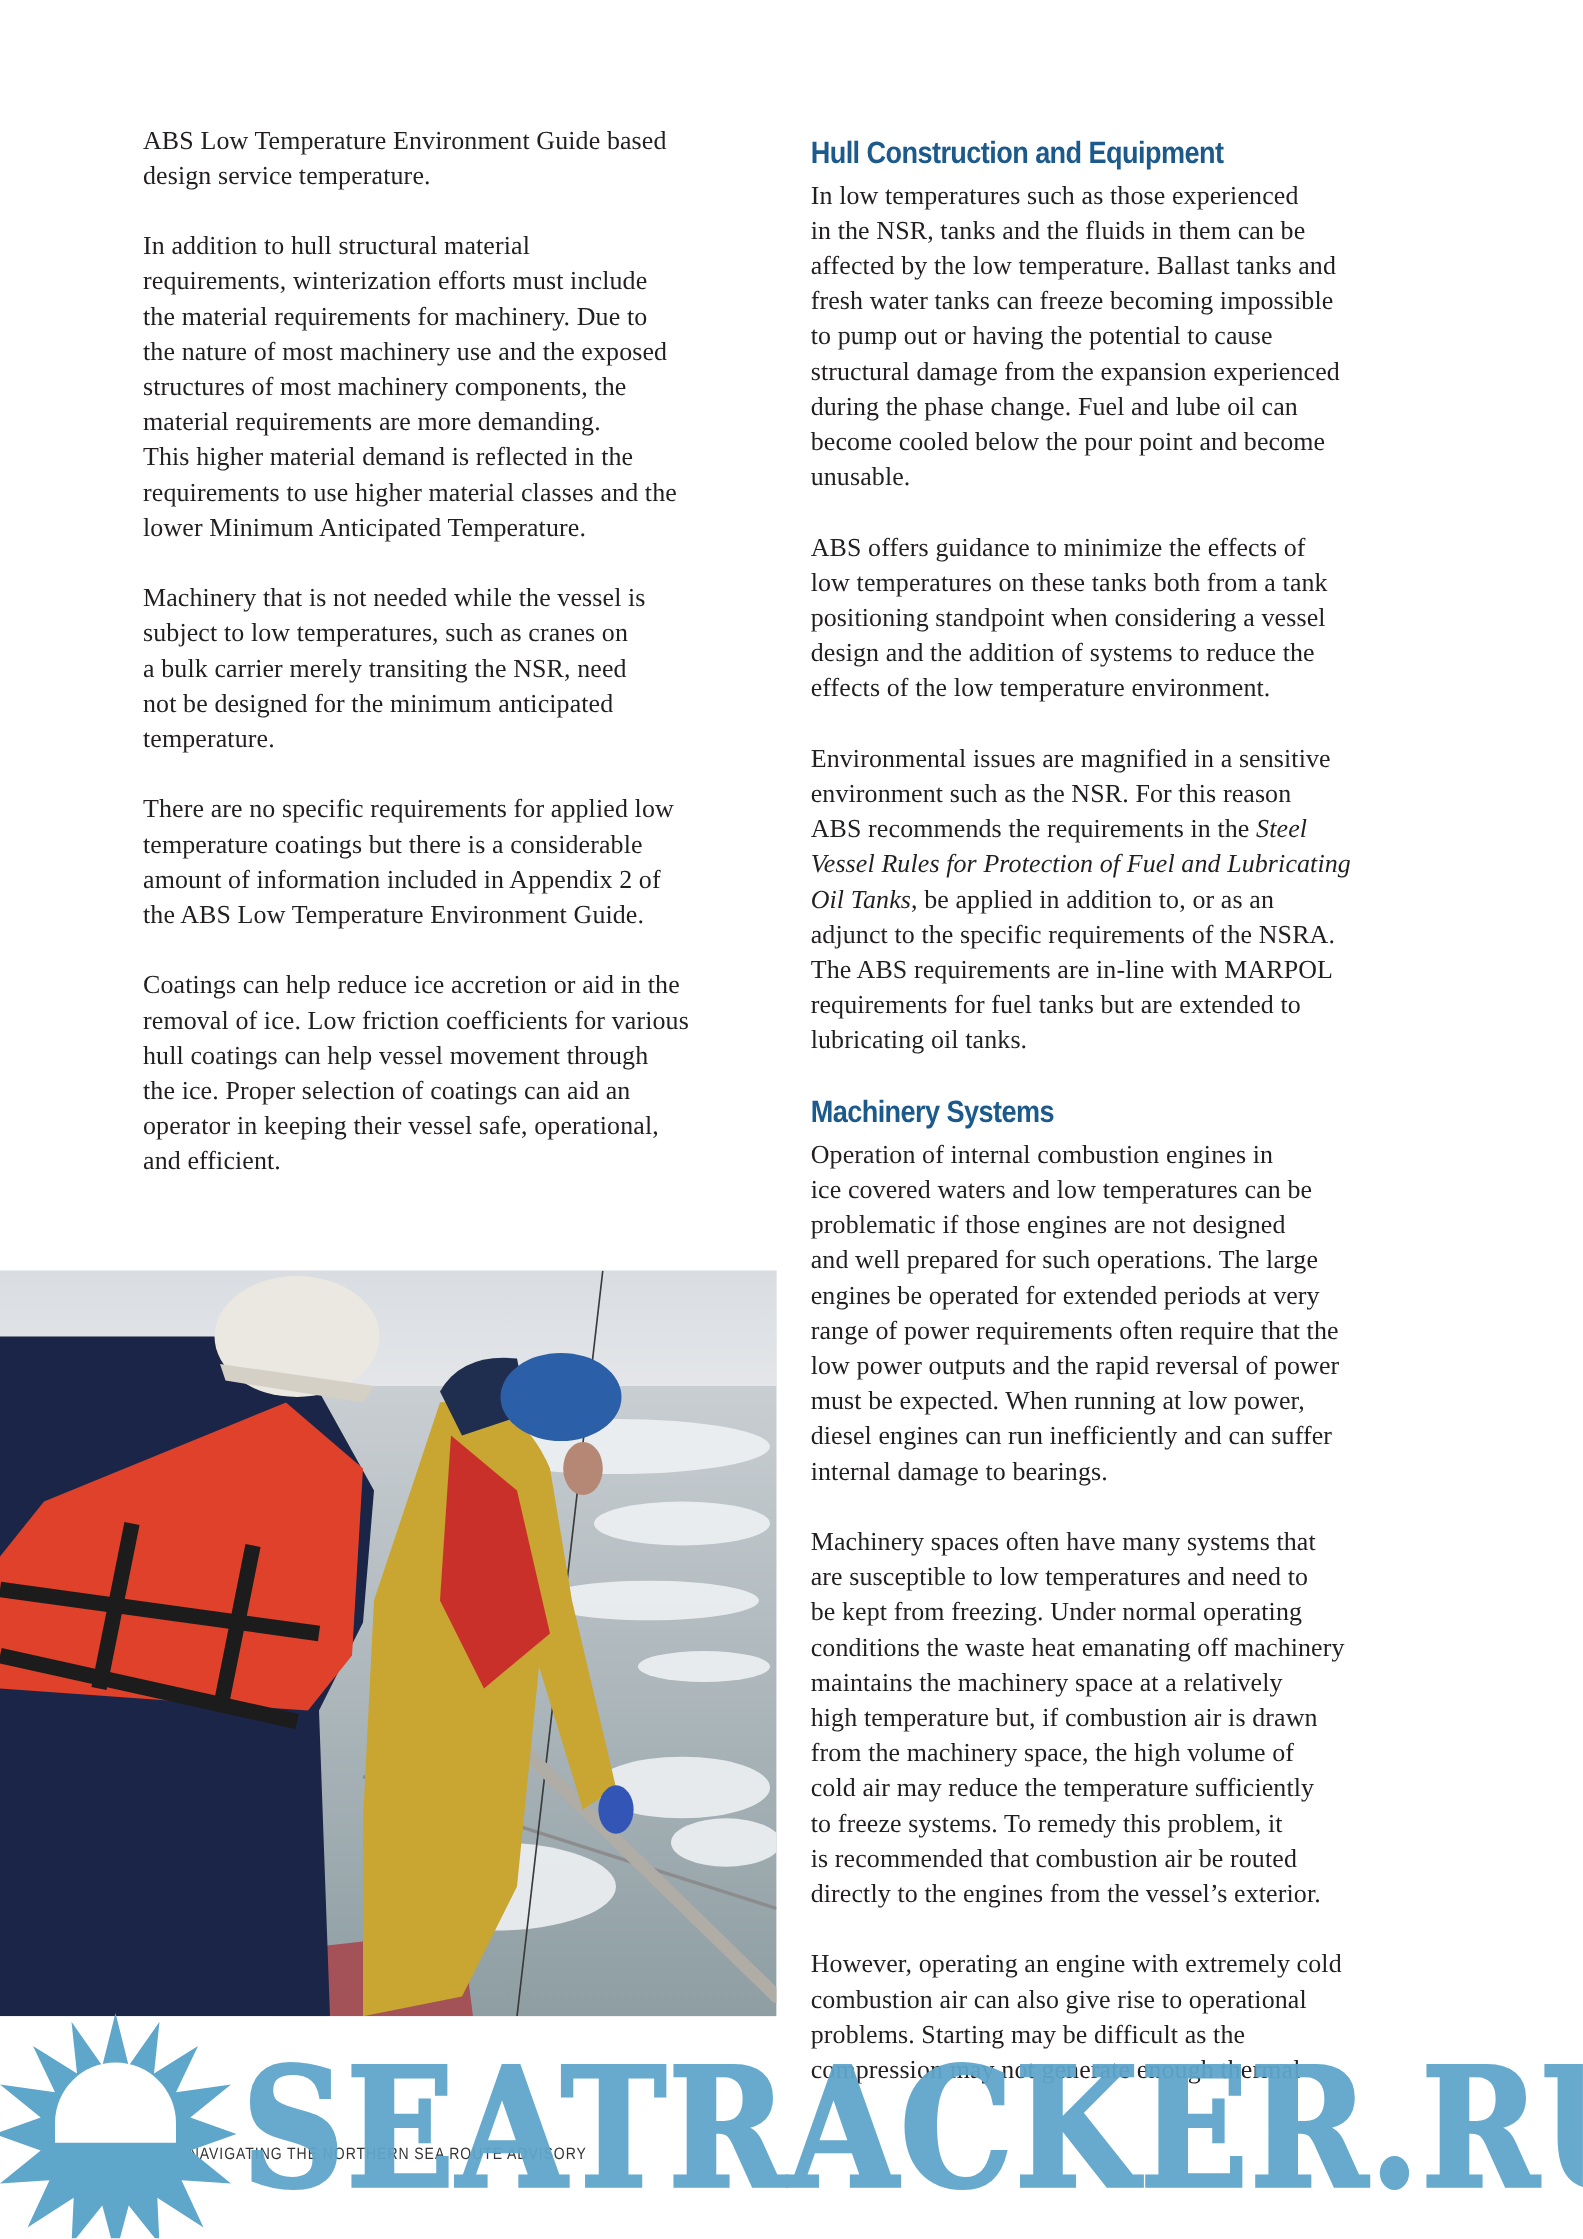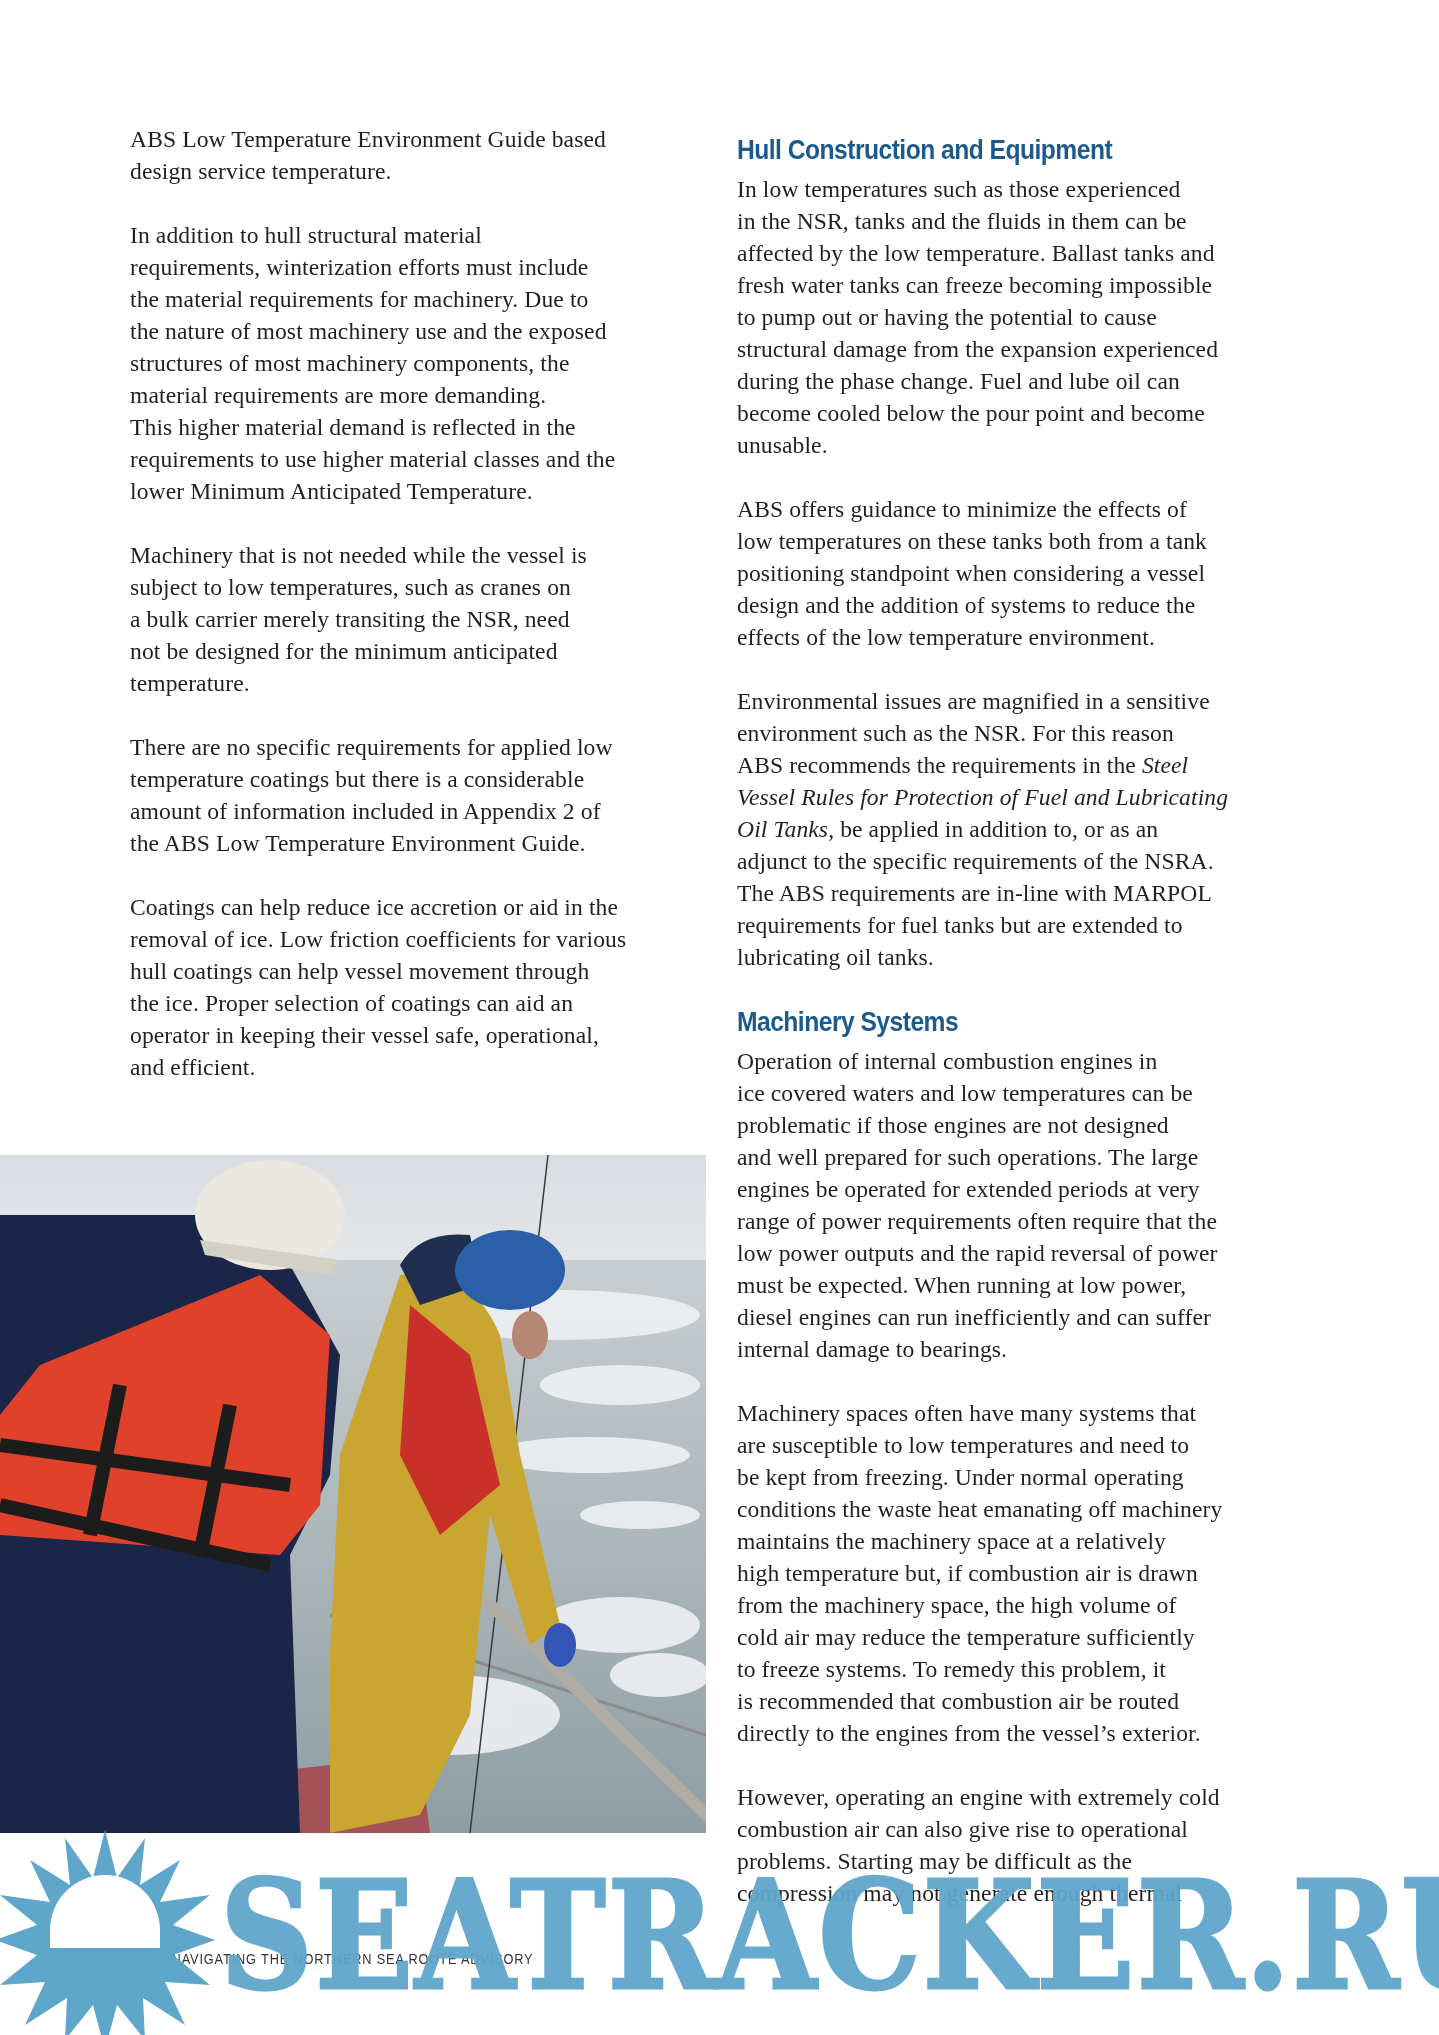--- a/index.html
+++ b/index.html
@@ -1,19 +1,19 @@
 <!DOCTYPE html>
 <html><head>
 <meta charset="utf-8">
 <style>
   html, body { margin: 0; padding: 0; background: #ffffff; }
   body { width: 1439px; height: 2035px; position: relative; overflow: hidden; font-family: "Liberation Serif", "DejaVu Serif", serif; color: #231f20; }
-  .col { position: absolute; top: 123px; }
+  .col { position: absolute; top: 112px; }
   .col-left { left: 130px; width: 585px; }
-  .col-right { left: 737px; width: 590px; top: 122px; margin-top: 11px; }
+  .col-right { left: 737px; width: 590px; top: 122px; }
   .para { font-size: 23.6px; line-height: 32px; margin: 0 0 32px 0; letter-spacing: 0.1px; }
   .para .ln { display: block; white-space: nowrap; }
   .heading { font-family: "Liberation Sans", "DejaVu Sans", sans-serif; font-size: 28px; color: #1c5a8c; margin: 0 0 6px 0; line-height: 34px; letter-spacing: -0.6px; transform: scaleX(0.88); transform-origin: left; }
   .heading-2 { margin-top: 8px; }
   em { font-style: italic; }
 
   .photo { position: absolute; left: 0; top: 1155px; width: 706px; height: 678px; overflow: hidden; background: #dcdfe3; }
   .photo svg { display: block; width: 100%; height: 100%; }
 
   .footer { position: absolute; left: 130px; top: 1950px; font-family: "Liberation Sans", "DejaVu Sans", sans-serif; font-size: 15px; letter-spacing: 1px; color: #333; z-index: 3; transform: scaleX(0.85); transform-origin: left; white-space: nowrap; }

